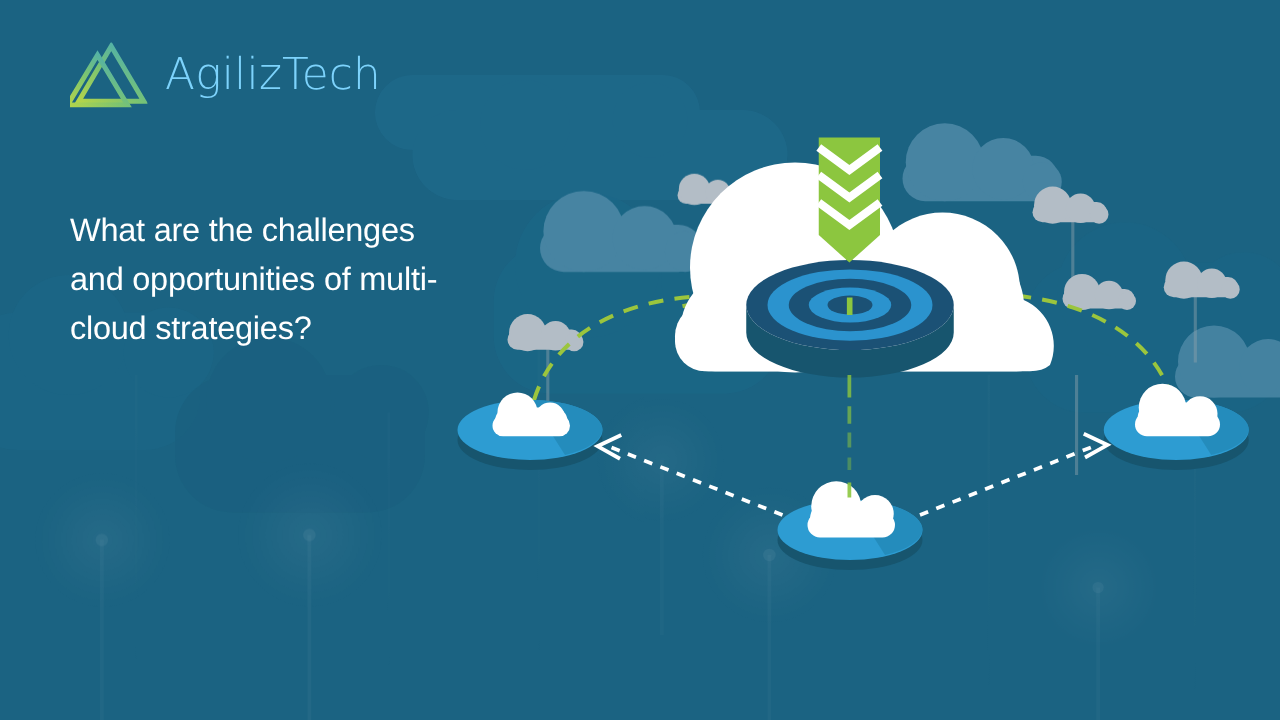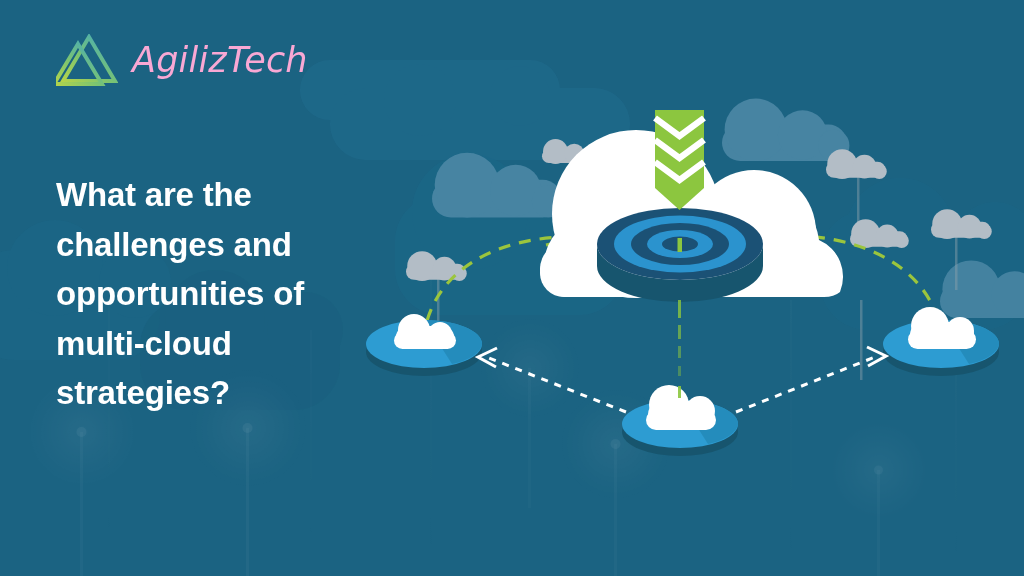--- a/index.html
+++ b/index.html
@@ -35,39 +35,38 @@
     align-items: center;
     gap: 14px;
     z-index: 6;
   }
   .brand-mark {
     width: 62px;
     height: 52px;
     display: block;
   }
   .brand-name {
-    color: #f9a8d4;
+    color: #7dd3fc;
     font-size: 35px;
     font-weight: 300;
     letter-spacing: 0.2px;
     line-height: 1;
     white-space: nowrap;
     font-family: "DejaVu Sans", sans-serif;
-    font-style: italic;
   }
 
   
   .headline {
     position: absolute;
     left: 56px;
     top: 148px;
     width: 300px;
     color: #ffffff;
-    font-size: 33px;
-    font-weight: bold;
+    font-size: 26px;
+    font-weight: normal;
     line-height: 1.5;
     letter-spacing: -0.2px;
     z-index: 6;
     white-space: pre-line;
   }
 </style>
 </head>
 <body>
 
 <div id="stage">

